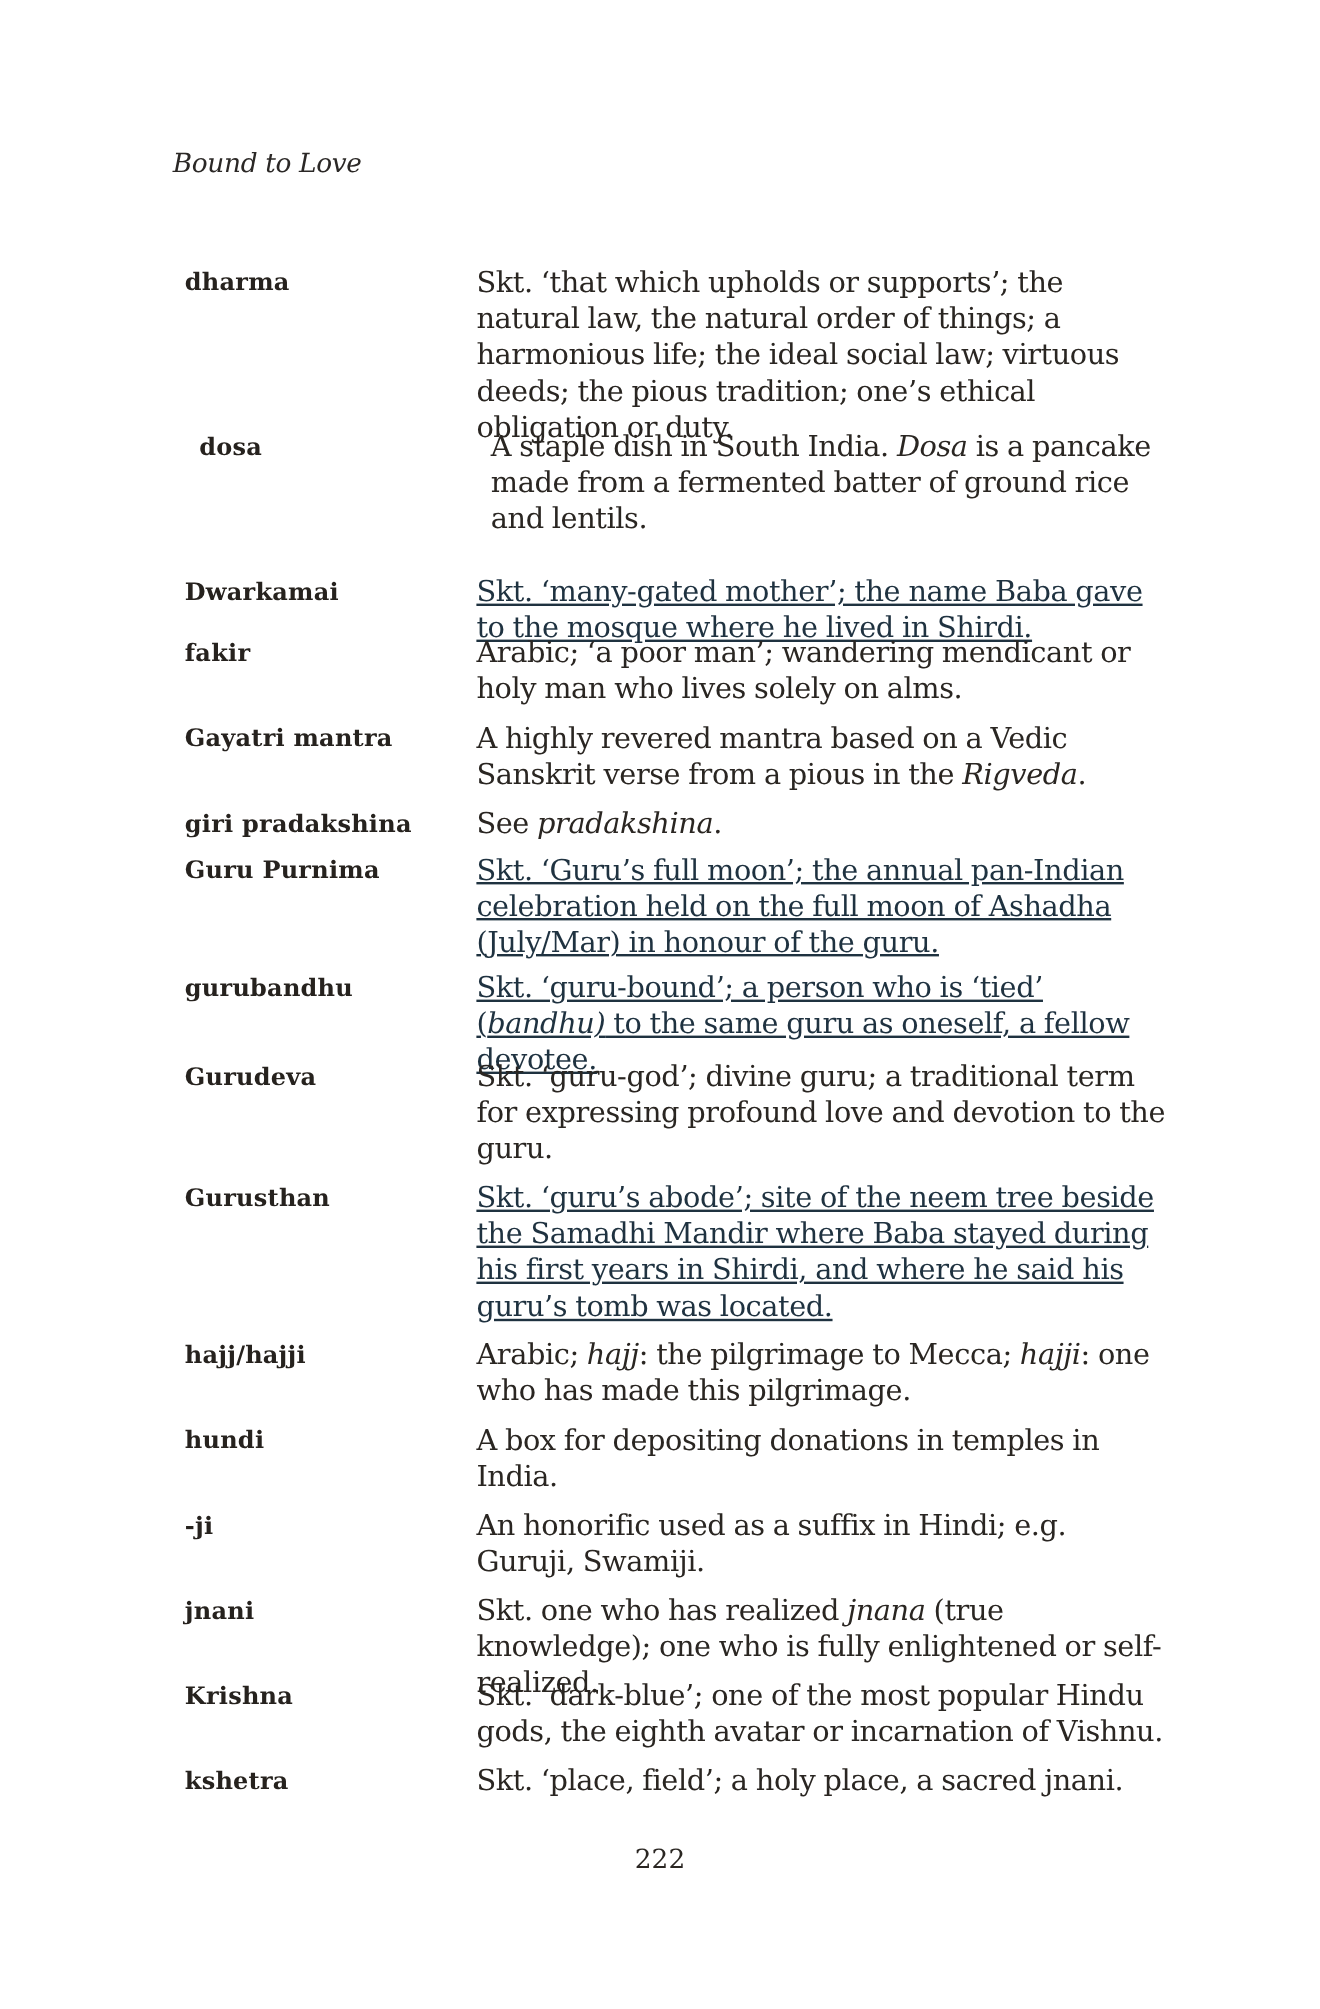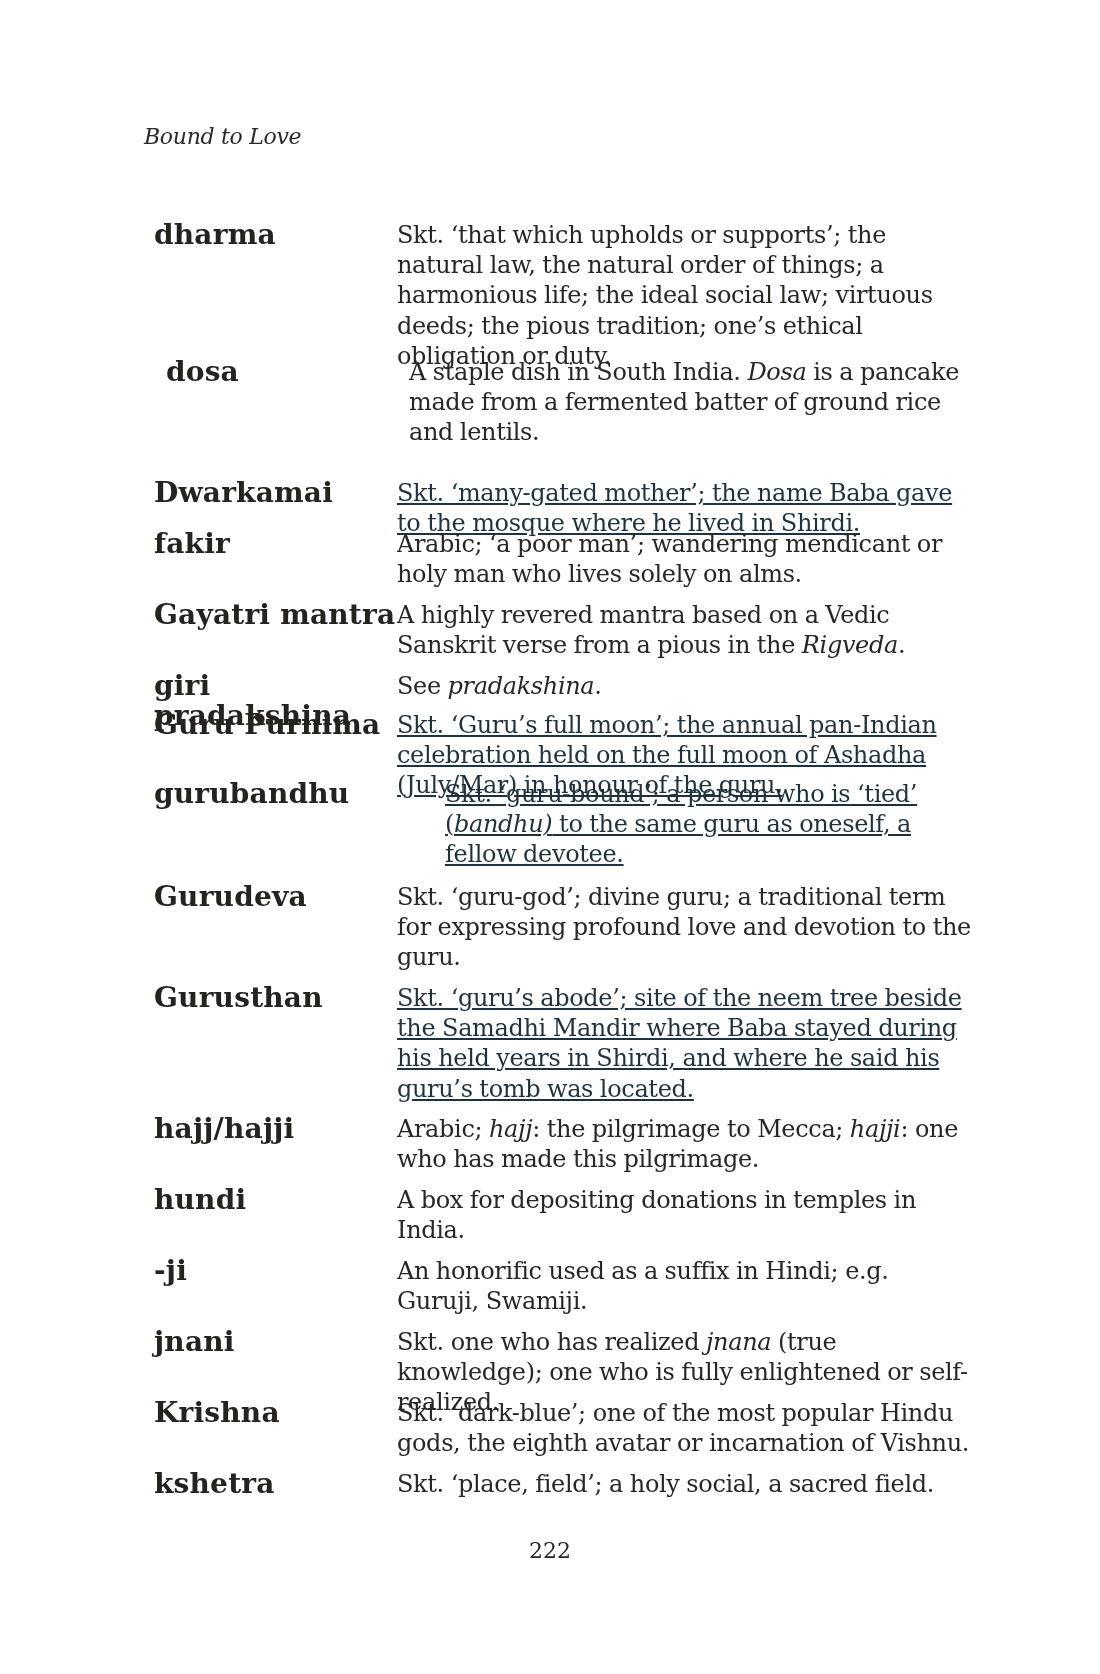--- a/index.html
+++ b/index.html
@@ -1,20 +1,20 @@
 <!DOCTYPE html>
 <html><head>
 <meta charset="utf-8">
 <style>
   html, body { margin: 0; padding: 0; background: #ffffff; }
   body { width: 1100px; height: 1674px; position: relative; overflow: hidden; font-family: "DejaVu Serif", "Liberation Serif", serif; color: #2a2622; }
   .running-head { position: absolute; left: 144px; top: 124px; font-style: italic; font-size: 22px; color: #2b2826; font-family: "DejaVu Serif", serif; letter-spacing: -0.3px; }
   .glossary { position: absolute; left: 154px; top: 220px; width: 820px; }
   .entry { display: flex; align-items: flex-start; }
-  .term { width: 243px; flex: 0 0 243px; font-weight: bold; font-size: 28px; line-height: 30px; color: #26221e; letter-spacing: 0.2px; }
+  .term { width: 243px; flex: 0 0 243px; font-weight: bold; font-size: 20px; line-height: 30px; color: #26221e; letter-spacing: 0.2px; }
   .def { flex: 1 1 auto; font-size: 24px; line-height: 30.2px; color: #2a2622; letter-spacing: -0.35px; word-spacing: -0.5px; }
   .def.tint { color: #1f3240; text-decoration: underline; }
   .def i { font-style: italic; }
   .page-number { position: absolute; left: 0; width: 1100px; top: 1538px; text-align: center; font-size: 22px; color: #2a2622; }
 </style>
 </head>
 <body>
 
 <div class="running-head">Bound to Love</div>
 
@@ -40,31 +40,31 @@
       <div class="def"><span>A highly revered mantra based on a Vedic Sanskrit verse from a pious in the </span><i>Rigveda</i><span>.</span></div>
     </div>
     <div class="entry" style="position: absolute; left: 0px; width: 820px; top: 451px;">
       <div class="term">giri pradakshina</div>
       <div class="def"><span>See </span><i>pradakshina</i><span>.</span></div>
     </div>
     <div class="entry" style="position: absolute; left: 0px; width: 820px; top: 490px;">
       <div class="term">Guru Purnima</div>
       <div class="def tint"><span>Skt. ‘Guru’s full moon’; the annual pan-Indian celebration held on the full moon of Ashadha (July/Mar) in honour of the guru.</span></div>
     </div>
-    <div class="entry" style="position: absolute; left: 0px; width: 820px; top: 559px; gap: 48px;">
+    <div class="entry" style="position: absolute; left: 0px; width: 820px; top: 588px;">
       <div class="term">gurubandhu</div>
       <div class="def tint"><span>Skt. ‘guru-bound’; a person who is ‘tied’ (</span><i>bandhu)</i><span> to the same guru as oneself, a fellow devotee.</span></div>
     </div>
     <div class="entry" style="position: absolute; left: 0px; width: 820px; top: 662px;">
       <div class="term">Gurudeva</div>
       <div class="def"><span>Skt. ‘guru-god’; divine guru; a traditional term for expressing profound love and devotion to the guru.</span></div>
     </div>
     <div class="entry" style="position: absolute; left: 0px; width: 820px; top: 763px;">
       <div class="term">Gurusthan</div>
-      <div class="def tint"><span>Skt. ‘guru’s abode’; site of the neem tree beside the Samadhi Mandir where Baba stayed during his held years in Shirdi, and where he said his guru’s tomb was located.</span></div>
+      <div class="def tint"><span>Skt. ‘guru’s abode’; site of the neem tree beside the Samadhi Mandir where Baba stayed during his first years in Shirdi, and where he said his guru’s tomb was located.</span></div>
     </div>
     <div class="entry" style="position: absolute; left: 0px; width: 820px; top: 894px;">
       <div class="term">hajj/hajji</div>
       <div class="def"><span>Arabic; </span><i>hajj</i><span>: the pilgrimage to Mecca; </span><i>hajji</i><span>: one who has made this pilgrimage.</span></div>
     </div>
     <div class="entry" style="position: absolute; left: 0px; width: 820px; top: 965px;">
       <div class="term">hundi</div>
       <div class="def"><span>A box for depositing donations in temples in India.</span></div>
     </div>
     <div class="entry" style="position: absolute; left: 0px; width: 820px; top: 1036px;">
@@ -74,17 +74,17 @@
     <div class="entry" style="position: absolute; left: 0px; width: 820px; top: 1107px;">
       <div class="term">jnani</div>
       <div class="def"><span>Skt. one who has realized </span><i>jnana</i><span> (true knowledge); one who is fully enlightened or self-realized.</span></div>
     </div>
     <div class="entry" style="position: absolute; left: 0px; width: 820px; top: 1178px;">
       <div class="term">Krishna</div>
       <div class="def"><span>Skt. ‘dark-blue’; one of the most popular Hindu gods, the eighth avatar or incarnation of Vishnu.</span></div>
     </div>
     <div class="entry" style="position: absolute; left: 0px; width: 820px; top: 1249px;">
       <div class="term">kshetra</div>
-      <div class="def"><span>Skt. ‘place, field’; a holy social, a sacred field.</span></div>
+      <div class="def"><span>Skt. ‘place, field’; a holy place, a sacred jnani.</span></div>
     </div>
   </div>
 
 <div class="page-number">222</div>
 
 </body></html>

